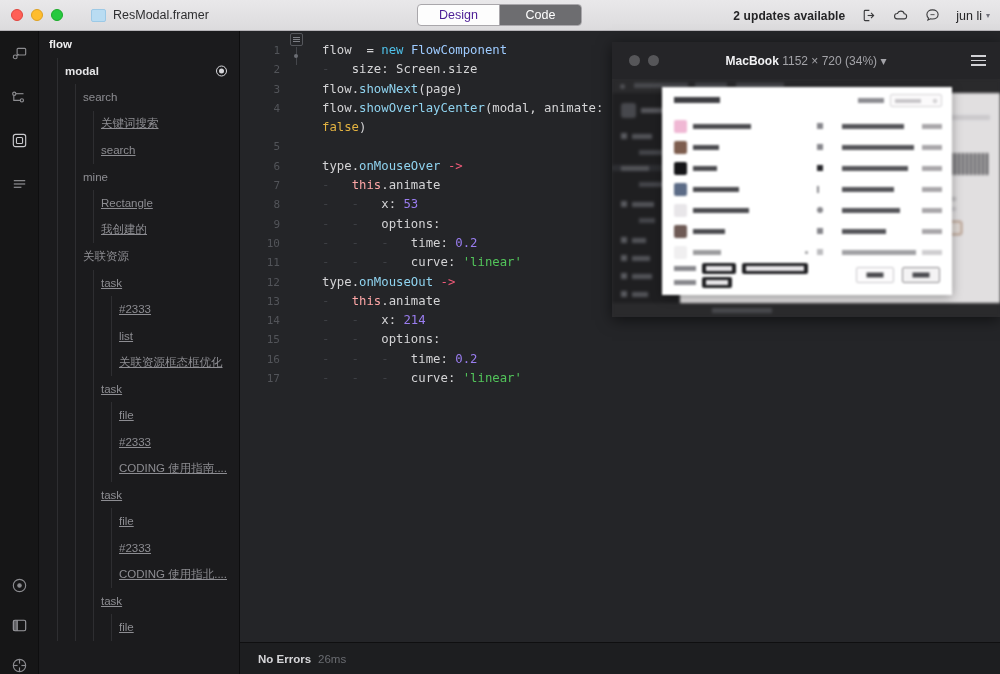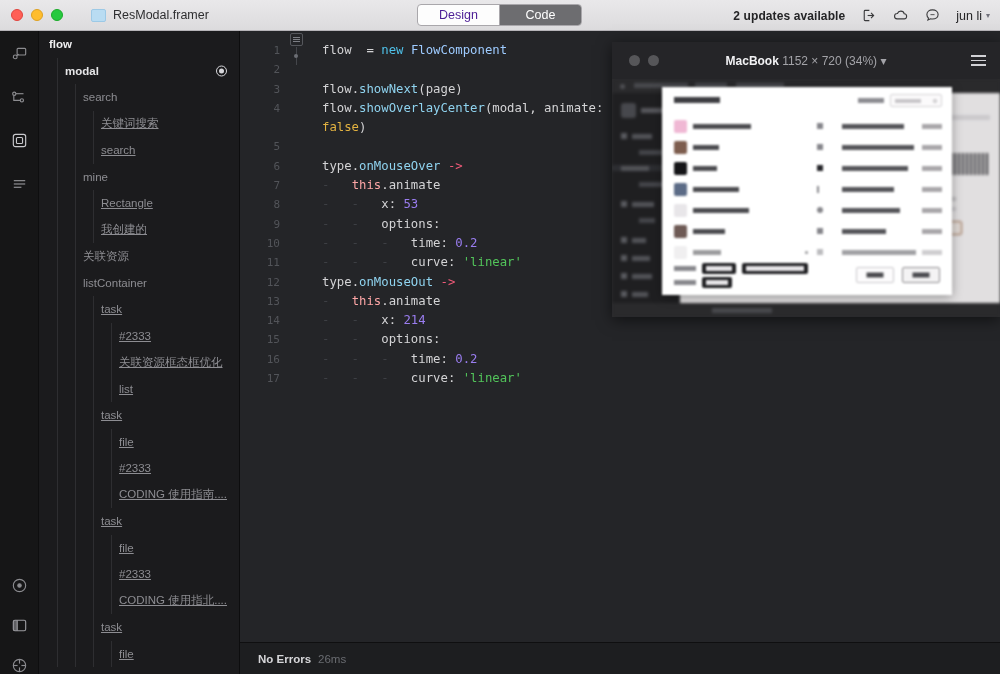--- a/index.html
+++ b/index.html
@@ -379,48 +379,43 @@
       <span class="lbl d3" style="margin-left: 62px;">我创建的</span>
     </div>
     <div class="tr">
       <span class="guide" style="left: 18px;"></span>
       <span class="guide" style="left: 36px;"></span>
       <span class="lbl d2" style="margin-left: 44px;">关联资源</span>
     </div>
     <div class="tr">
       <span class="guide" style="left: 18px;"></span>
       <span class="guide" style="left: 36px;"></span>
-      <span class="lbl d2" style="margin-left: 44px;">listContainer</span>
-    </div>
-    <div class="tr">
-      <span class="guide" style="left: 18px;"></span>
-      <span class="guide" style="left: 36px;"></span>
       <span class="guide" style="left: 54px;"></span>
       <span class="lbl d3" style="margin-left: 62px;">task</span>
     </div>
     <div class="tr">
       <span class="guide" style="left: 18px;"></span>
       <span class="guide" style="left: 36px;"></span>
       <span class="guide" style="left: 54px;"></span>
       <span class="guide" style="left: 72px;"></span>
       <span class="lbl d3" style="margin-left: 80px;">#2333</span>
     </div>
     <div class="tr">
       <span class="guide" style="left: 18px;"></span>
       <span class="guide" style="left: 36px;"></span>
       <span class="guide" style="left: 54px;"></span>
       <span class="guide" style="left: 72px;"></span>
+      <span class="lbl d3" style="margin-left: 80px;">list</span>
+    </div>
+    <div class="tr">
+      <span class="guide" style="left: 18px;"></span>
+      <span class="guide" style="left: 36px;"></span>
+      <span class="guide" style="left: 54px;"></span>
+      <span class="guide" style="left: 72px;"></span>
       <span class="lbl d3" style="margin-left: 80px;">关联资源框态框优化</span>
-    </div>
-    <div class="tr">
-      <span class="guide" style="left: 18px;"></span>
-      <span class="guide" style="left: 36px;"></span>
-      <span class="guide" style="left: 54px;"></span>
-      <span class="guide" style="left: 72px;"></span>
-      <span class="lbl d3" style="margin-left: 80px;">list</span>
     </div>
     <div class="tr">
       <span class="guide" style="left: 18px;"></span>
       <span class="guide" style="left: 36px;"></span>
       <span class="guide" style="left: 54px;"></span>
       <span class="lbl d3" style="margin-left: 62px;">task</span>
     </div>
     <div class="tr">
       <span class="guide" style="left: 18px;"></span>
       <span class="guide" style="left: 36px;"></span>
@@ -485,21 +480,21 @@
   </div>
 
 <div id="editor">
   <div id="foldbox">
       <i></i>
     </div>
   <div id="foldline"></div>
   <div id="folddot"></div>
   <div id="code">
       <div class="cl"><span class="ln">1</span><span class="ctx"><span class="pl">flow</span><span class="pl">  = </span><span class="kw">new</span><span class="pl"> </span><span class="cls">FlowComponent</span></span></div>
-      <div class="cl"><span class="ln">2</span></div>
+      <div class="cl"><span class="ln">2</span><span class="ctx"><span class="ind">-   </span><span class="prop">size</span><span class="pl">: </span><span class="pl">Screen</span><span class="pl">.</span><span class="pl">size</span></span></div>
       <div class="cl"><span class="ln">3</span><span class="ctx"><span class="pl">flow</span><span class="pl">.</span><span class="fn">showNext</span><span class="pl">(page)</span></span></div>
       <div class="cl"><span class="ln">4</span><span class="ctx"><span class="pl">flow</span><span class="pl">.</span><span class="fn">showOverlayCenter</span><span class="pl">(modal, animate:</span></span></div>
       <div class="cl"><span class="ctx"><span class="bool">false</span><span class="pl">)</span></span></div>
       <div class="cl"><span class="ln">5</span><span class="ctx"></span></div>
       <div class="cl"><span class="ln">6</span><span class="ctx"><span class="pl">type</span><span class="pl">.</span><span class="fn">onMouseOver</span><span class="pl"> </span><span class="arw">-&gt;</span></span></div>
       <div class="cl"><span class="ln">7</span><span class="ctx"><span class="ind">-   </span><span class="this">this</span><span class="pl">.</span><span class="pl">animate</span></span></div>
       <div class="cl"><span class="ln">8</span><span class="ctx"><span class="ind">-   -   </span><span class="pl">x</span><span class="pl">: </span><span class="num">53</span></span></div>
       <div class="cl"><span class="ln">9</span><span class="ctx"><span class="ind">-   -   </span><span class="pl">options</span><span class="pl">:</span></span></div>
       <div class="cl"><span class="ln">10</span><span class="ctx"><span class="ind">-   -   -   </span><span class="pl">time</span><span class="pl">: </span><span class="num">0.2</span></span></div>
       <div class="cl"><span class="ln">11</span><span class="ctx"><span class="ind">-   -   -   </span><span class="pl">curve</span><span class="pl">: </span><span class="str">'linear'</span></span></div>

